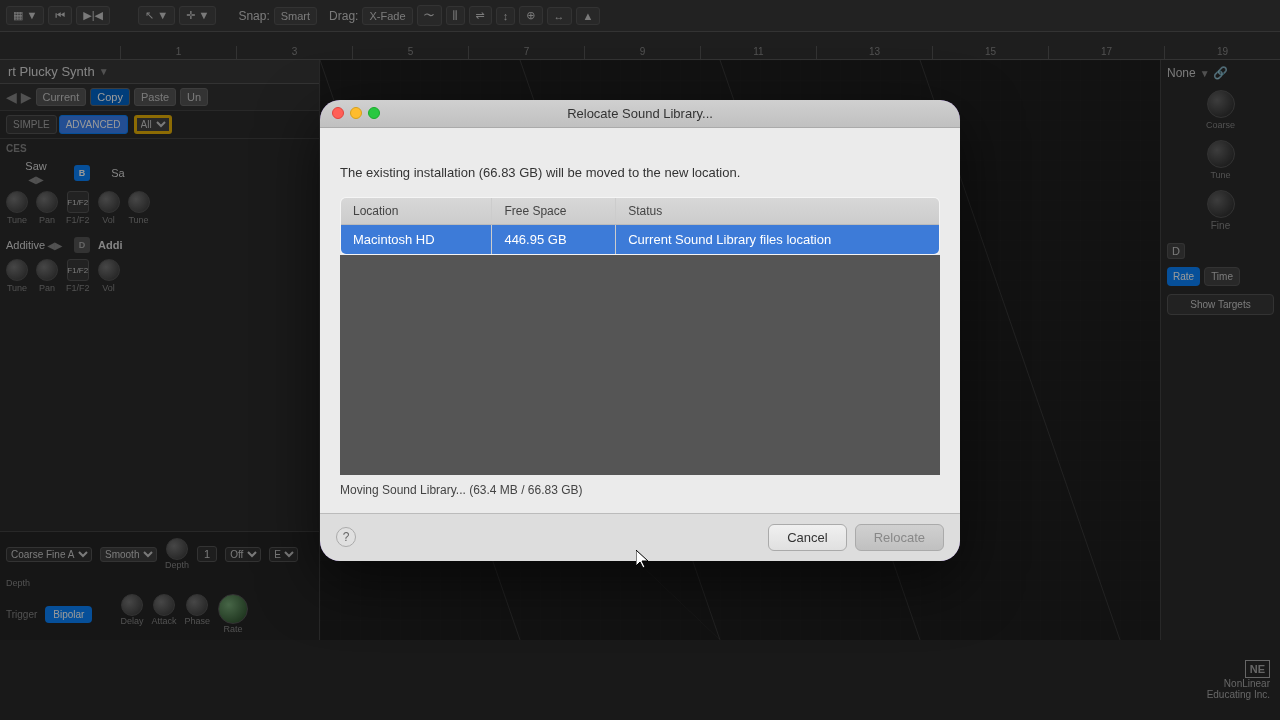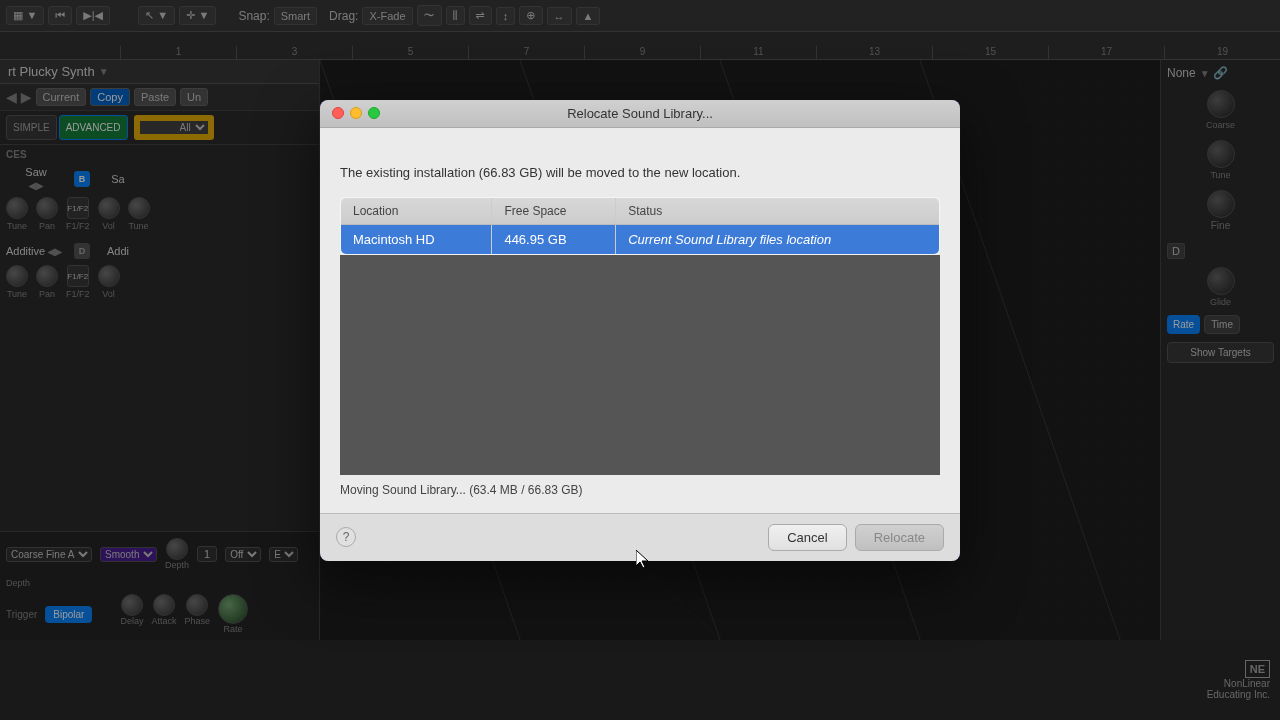--- a/index.html
+++ b/index.html
@@ -99,21 +99,21 @@
       font-size: 10px;
       padding: 2px 6px;
       border-radius: 3px;
       border: 1px solid #555;
       color: #aaa;
       background: #3a3a3a;
       cursor: pointer;
     }
 
     .tab-btn.active {
-      background: #15803d;
+      background: #3b82f6;
       color: white;
       border-color: #0a84ff;
     }
 
     .knob {
       width: 28px;
       height: 28px;
       border-radius: 50%;
       background: radial-gradient(circle at 35% 35%, #666, #222);
       border: 1px solid #555;
@@ -128,21 +128,21 @@
       display: flex;
       align-items: center;
       justify-content: center;
       z-index: 100;
     }
 
     
     .dialog {
       width: 640px;
       background: #4c1d95;
-      border-radius: 8px;
+      border-radius: 20px;
       box-shadow: 0 20px 60px rgba(0,0,0,0.6);
       overflow: hidden;
       font-family: -apple-system, BlinkMacSystemFont, "Helvetica Neue", Arial, sans-serif;
       position: relative;
       top: -30px;
     }
 
     .dialog-titlebar {
       background: linear-gradient(to bottom, #d0d0d0, #c0c0c0);
       height: 28px;
@@ -232,21 +232,21 @@
       color: white;
     }
 
     .location-table td {
       padding: 7px 12px;
       font-size: 13px;
       color: #222;
       border-right: 1px solid #ccc;
     }
 
-    .location-table td:last-child { border-right: none; font-style: italic; }
+    .location-table td:last-child { border-right: none; }
 
     .table-empty-area {
       height: 220px;
       background: #555;
     }
 
     .dialog-status {
       padding: 8px 0 4px;
       font-size: 12px;
       color: #444;
@@ -402,21 +402,21 @@
     <span style="color:#888; font-size:14px; cursor:pointer;">▶</span>
     <button class="btn-small">Current</button>
     <button class="btn-small active">Copy</button>
     <button class="btn-small">Paste</button>
     <button class="btn-small">Un</button>
   </div>
 
   <div style="display:flex; gap:2px; padding:4px 6px; background:#2c2c2c; border-bottom:1px solid #444;">
     <button class="tab-btn">SIMPLE</button>
     <button class="tab-btn active">ADVANCED</button>
-    <select style="background:#444; border:6px solid #eab308; color:#ccc; font-size:10px; border-radius:3px; margin-left:4px;padding-left:36px;">
+    <select style="background:#444; border:3px solid #eab308; color:#ccc; font-size:10px; border-radius:3px; margin-left:4px;">
       <option>All</option>
     </select>
   </div>
 
   <div style="padding:4px 6px; font-size:10px; color:#888; font-weight:bold;">CES</div>
 
   <div style="display:flex; align-items:center; padding:2px 6px; gap:8px;">
     <div style="display:flex; flex-direction:column; align-items:center; gap:2px; width:60px;">
       <span style="font-size:11px; color:#ddd;">Saw</span>
       <div style="display:flex; gap:4px;">
@@ -455,21 +455,21 @@
   </div>
 
   <div style="display:flex; align-items:center; padding:2px 6px; gap:8px; margin-top:6px;">
     <div style="display:flex; align-items:center; gap:2px; width:60px;">
       <span style="font-size:11px; color:#ddd;">Additive</span>
       <div style="display:flex; gap:4px;">
         <span style="color:#888; font-size:10px;">◀▶</span>
       </div>
     </div>
     <span class="badge badge-gray">D</span>
-    <div style="display:flex; flex-direction:column; align-items:center; gap:2px; width:40px;">
+    <div style="display:flex; flex-direction:column; gap:2px; width:40px;font-weight:bold;">
       <span style="font-size:11px; color:#ddd;">Addi</span>
     </div>
   </div>
 
   <div style="display:flex; align-items:center; padding:4px 6px; gap:8px;">
     <div style="display:flex; flex-direction:column; align-items:center; gap:2px;">
       <div class="mini-knob"></div>
       <span style="font-size:9px; color:#888;">Tune</span>
     </div>
     <div style="display:flex; flex-direction:column; align-items:center; gap:2px;">
@@ -486,21 +486,21 @@
       <div class="mini-knob"></div>
       <span style="font-size:9px; color:#888;">Vol</span>
     </div>
   </div>
 
   <div style="position:absolute; bottom:0; left:0; width:100%; background:#252525; border-top:1px solid #444; padding:6px;">
     <div style="display:flex; align-items:center; gap:8px; flex-wrap:wrap;">
       <select style="background:#333; border:1px solid #555; color:#ccc; font-size:10px; border-radius:3px;">
         <option>Coarse Fine A</option>
       </select>
-      <select style="background:#4c1d95; border:1px solid #555; color:#ccc; font-size:10px; border-radius:3px;">
+      <select style="background:#404040; border:1px solid #555; color:#ccc; font-size:10px; border-radius:3px;">
         <option>Smooth</option>
       </select>
       <div style="display:flex; flex-direction:column; align-items:center;">
         <div class="mini-knob"></div>
         <span style="font-size:9px; color:#888;">Depth</span>
       </div>
       <span style="font-size:11px; color:#ccc; background:#333; border:1px solid #555; border-radius:3px; padding:1px 6px;">1</span>
       <select style="background:#333; border:1px solid #555; color:#ccc; font-size:10px; border-radius:3px;">
         <option>Off</option>
       </select>
@@ -571,24 +571,20 @@
     <div style="display:flex; flex-direction:column; align-items:center; gap:2px;">
       <div class="knob"></div>
       <span style="font-size:10px; color:#888;">Fine</span>
     </div>
   </div>
 
   <div style="margin-top:10px;">
     <span style="font-size:11px; color:#ccc; background:#444; border:1px solid #555; border-radius:3px; padding:1px 4px;">D</span>
   </div>
 
-  <div style="display:flex; flex-direction:column; align-items:center; gap:2px; margin-top:8px;">
-    <div class="knob"></div>
-    <span style="font-size:9px; color:#888;">Glide</span>
-  </div>
 
   <div style="display:flex; gap:4px; margin-top:8px;">
     <button style="background:#0a84ff; color:white; font-size:10px; padding:3px 6px; border-radius:4px; border:none; cursor:pointer;">Rate</button>
     <button style="background:#444; color:#ccc; font-size:10px; padding:3px 6px; border-radius:4px; border:1px solid #555; cursor:pointer;">Time</button>
   </div>
 
   <button style="background:#3a3a3a; color:#ccc; font-size:10px; padding:4px 8px; border-radius:4px; border:1px solid #555; cursor:pointer; margin-top:8px; width:100%;">Show Targets</button>
 </div>
 
 <div class="ne-logo">

